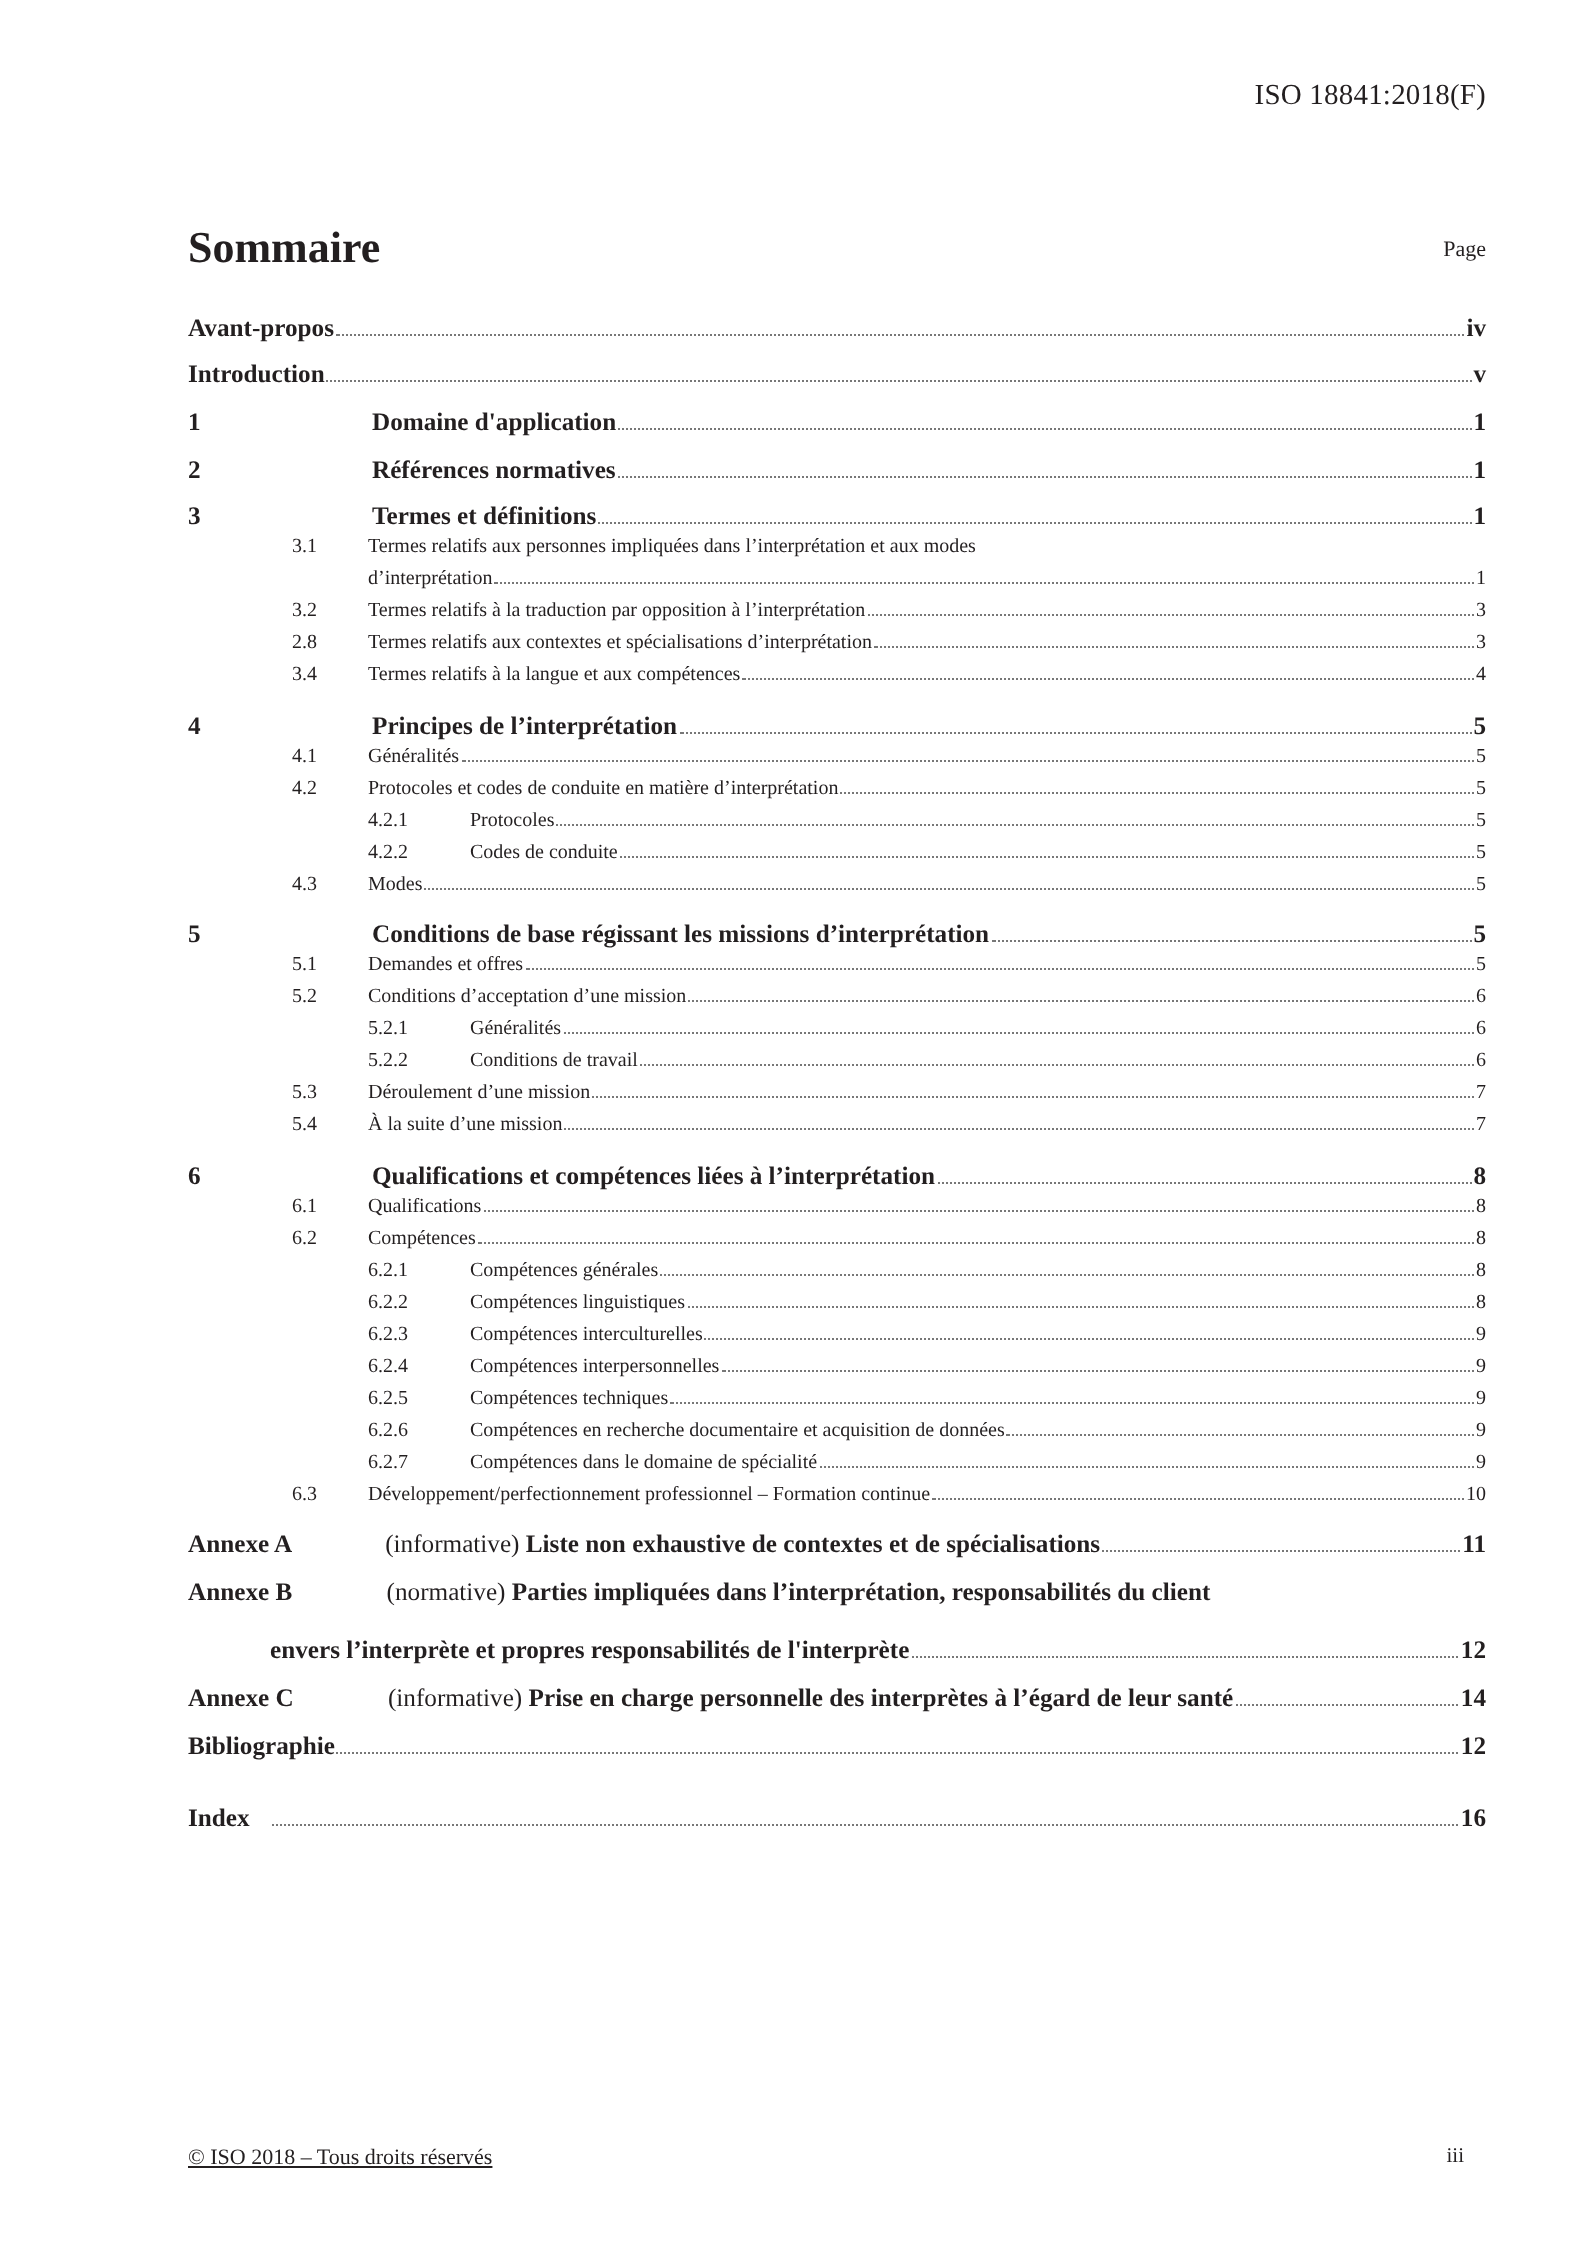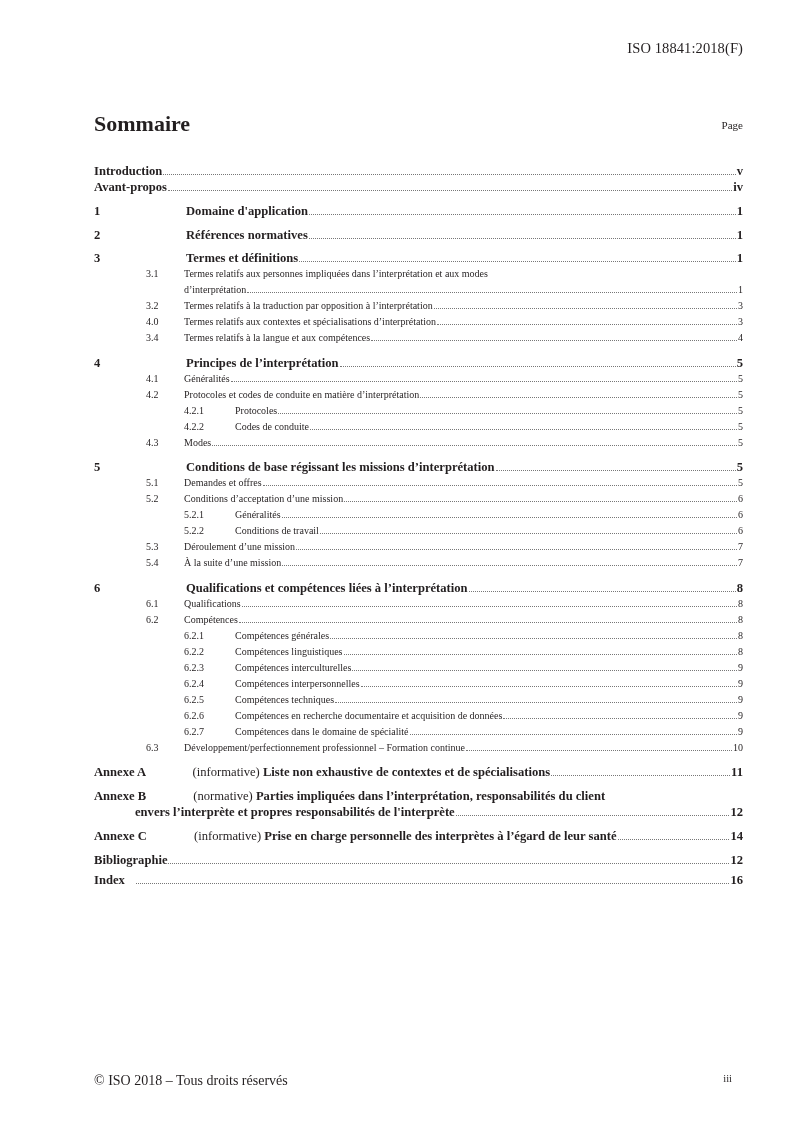--- a/index.html
+++ b/index.html
@@ -18,44 +18,44 @@
   .row.lvl0.first { margin-top: 0; }
   .num { flex: 0 0 auto; }
   .lvl0 .num { width: 28px; }
   .lvl1 .num { width: 38px; margin-left: 52px; }
   .lvl2 .num { width: 51px; margin-left: 90px; }
   .lvl0 .num.sec { width: 92px; }
   .title { flex: 0 1 auto; white-space: nowrap; }
   .dots { flex: 1 1 auto; border-bottom: 1px dotted #777; margin: 0 1px 3px 1px; min-width: 10px; height: 1px; }
   .pg { flex: 0 0 auto; text-align: right; }
   .annex-kind { font-weight: normal; padding-left: 44px; }
-  .footer-left { position: absolute; top: 1073px; left: 94px; font-size: 14px;
-                 font-family: "Liberation Serif", "DejaVu Serif", serif; }
+  .footer-left { position: absolute; top: 1073px; left: 94px; font-size: 11px;
+                 font-family: "Liberation Serif", "DejaVu Serif", serif; text-decoration: underline; }
   .footer-right { position: absolute; top: 1073px; right: 61px; font-size: 10.5px;
                   font-family: "Liberation Serif", "DejaVu Serif", serif; }
 </style>
 </head>
 <body>
 
 <div class="doc-id">ISO 18841:2018(F)</div>
 <div class="toc-title">Sommaire</div>
 <div class="page-label">Page</div>
 
 <div class="toc">
 
+  <div class="row lvl0 first">
+    <span class="title">Avant-propos</span>
+    <span class="dots"></span>
+    <span class="pg">iv</span>
+  </div>
+
   <div class="row lvl0">
     <span class="title">Introduction</span>
     <span class="dots"></span>
     <span class="pg">v</span>
-  </div>
-
-  <div class="row lvl0 first">
-    <span class="title">Avant-propos</span>
-    <span class="dots"></span>
-    <span class="pg">iv</span>
   </div>
 
   <div class="row lvl0" style="margin-top:8px">
     <span class="num sec">1</span>
     <span class="title">Domaine d'application</span>
     <span class="dots"></span>
     <span class="pg">1</span>
   </div>
 
   <div class="row lvl0" style="margin-top:8px">
@@ -83,21 +83,21 @@
     <span class="pg">1</span>
   </div>
 
   <div class="row lvl1">
     <span class="num">3.2</span>
     <span class="title">Termes relatifs à la traduction par opposition à l’interprétation</span>
     <span class="dots"></span>
     <span class="pg">3</span>
   </div>
   <div class="row lvl1">
-    <span class="num">4.0</span>
+    <span class="num">2.8</span>
     <span class="title">Termes relatifs aux contextes et spécialisations d’interprétation</span>
     <span class="dots"></span>
     <span class="pg">3</span>
   </div>
   <div class="row lvl1">
     <span class="num">3.4</span>
     <span class="title">Termes relatifs à la langue et aux compétences</span>
     <span class="dots"></span>
     <span class="pg">4</span>
   </div>
@@ -259,21 +259,21 @@
     <span class="pg">11</span>
   </div>
 
   <div class="row lvl0" style="margin-top:8px">
     <span class="title">
       <span>Annexe B</span>
       <span class="annex-kind">(normative)</span>
       <span>Parties impliquées dans l’interprétation, responsabilités du client</span>
     </span>
   </div>
-  <div class="row lvl0" style="margin-top:0">
+  <div class="row lvl0" style="margin-top:13px">
     <span class="title" style="padding-left:41px">envers l’interprète et propres responsabilités de l'interprète</span>
     <span class="dots"></span>
     <span class="pg">12</span>
   </div>
 
   <div class="row lvl0" style="margin-top:8px">
     <span class="title">
       <span>Annexe C</span>
       <span class="annex-kind">(informative)</span>
       <span>Prise en charge personnelle des interprètes à l’égard de leur santé</span>
@@ -281,21 +281,21 @@
     <span class="dots"></span>
     <span class="pg">14</span>
   </div>
 
   <div class="row lvl0" style="margin-top:8px">
     <span class="title">Bibliographie</span>
     <span class="dots"></span>
     <span class="pg">12</span>
   </div>
 
-  <div class="row lvl0" style="margin-top:4px">
+  <div class="row lvl0" style="margin-top:20px">
     <span class="title" style="margin-right:10px">Index</span>
     <span class="dots"></span>
     <span class="pg">16</span>
   </div>
 </div>
 
 <div class="footer-left">© ISO 2018 – Tous droits réservés</div>
 <div class="footer-right">iii</div>
 
 </body></html>

